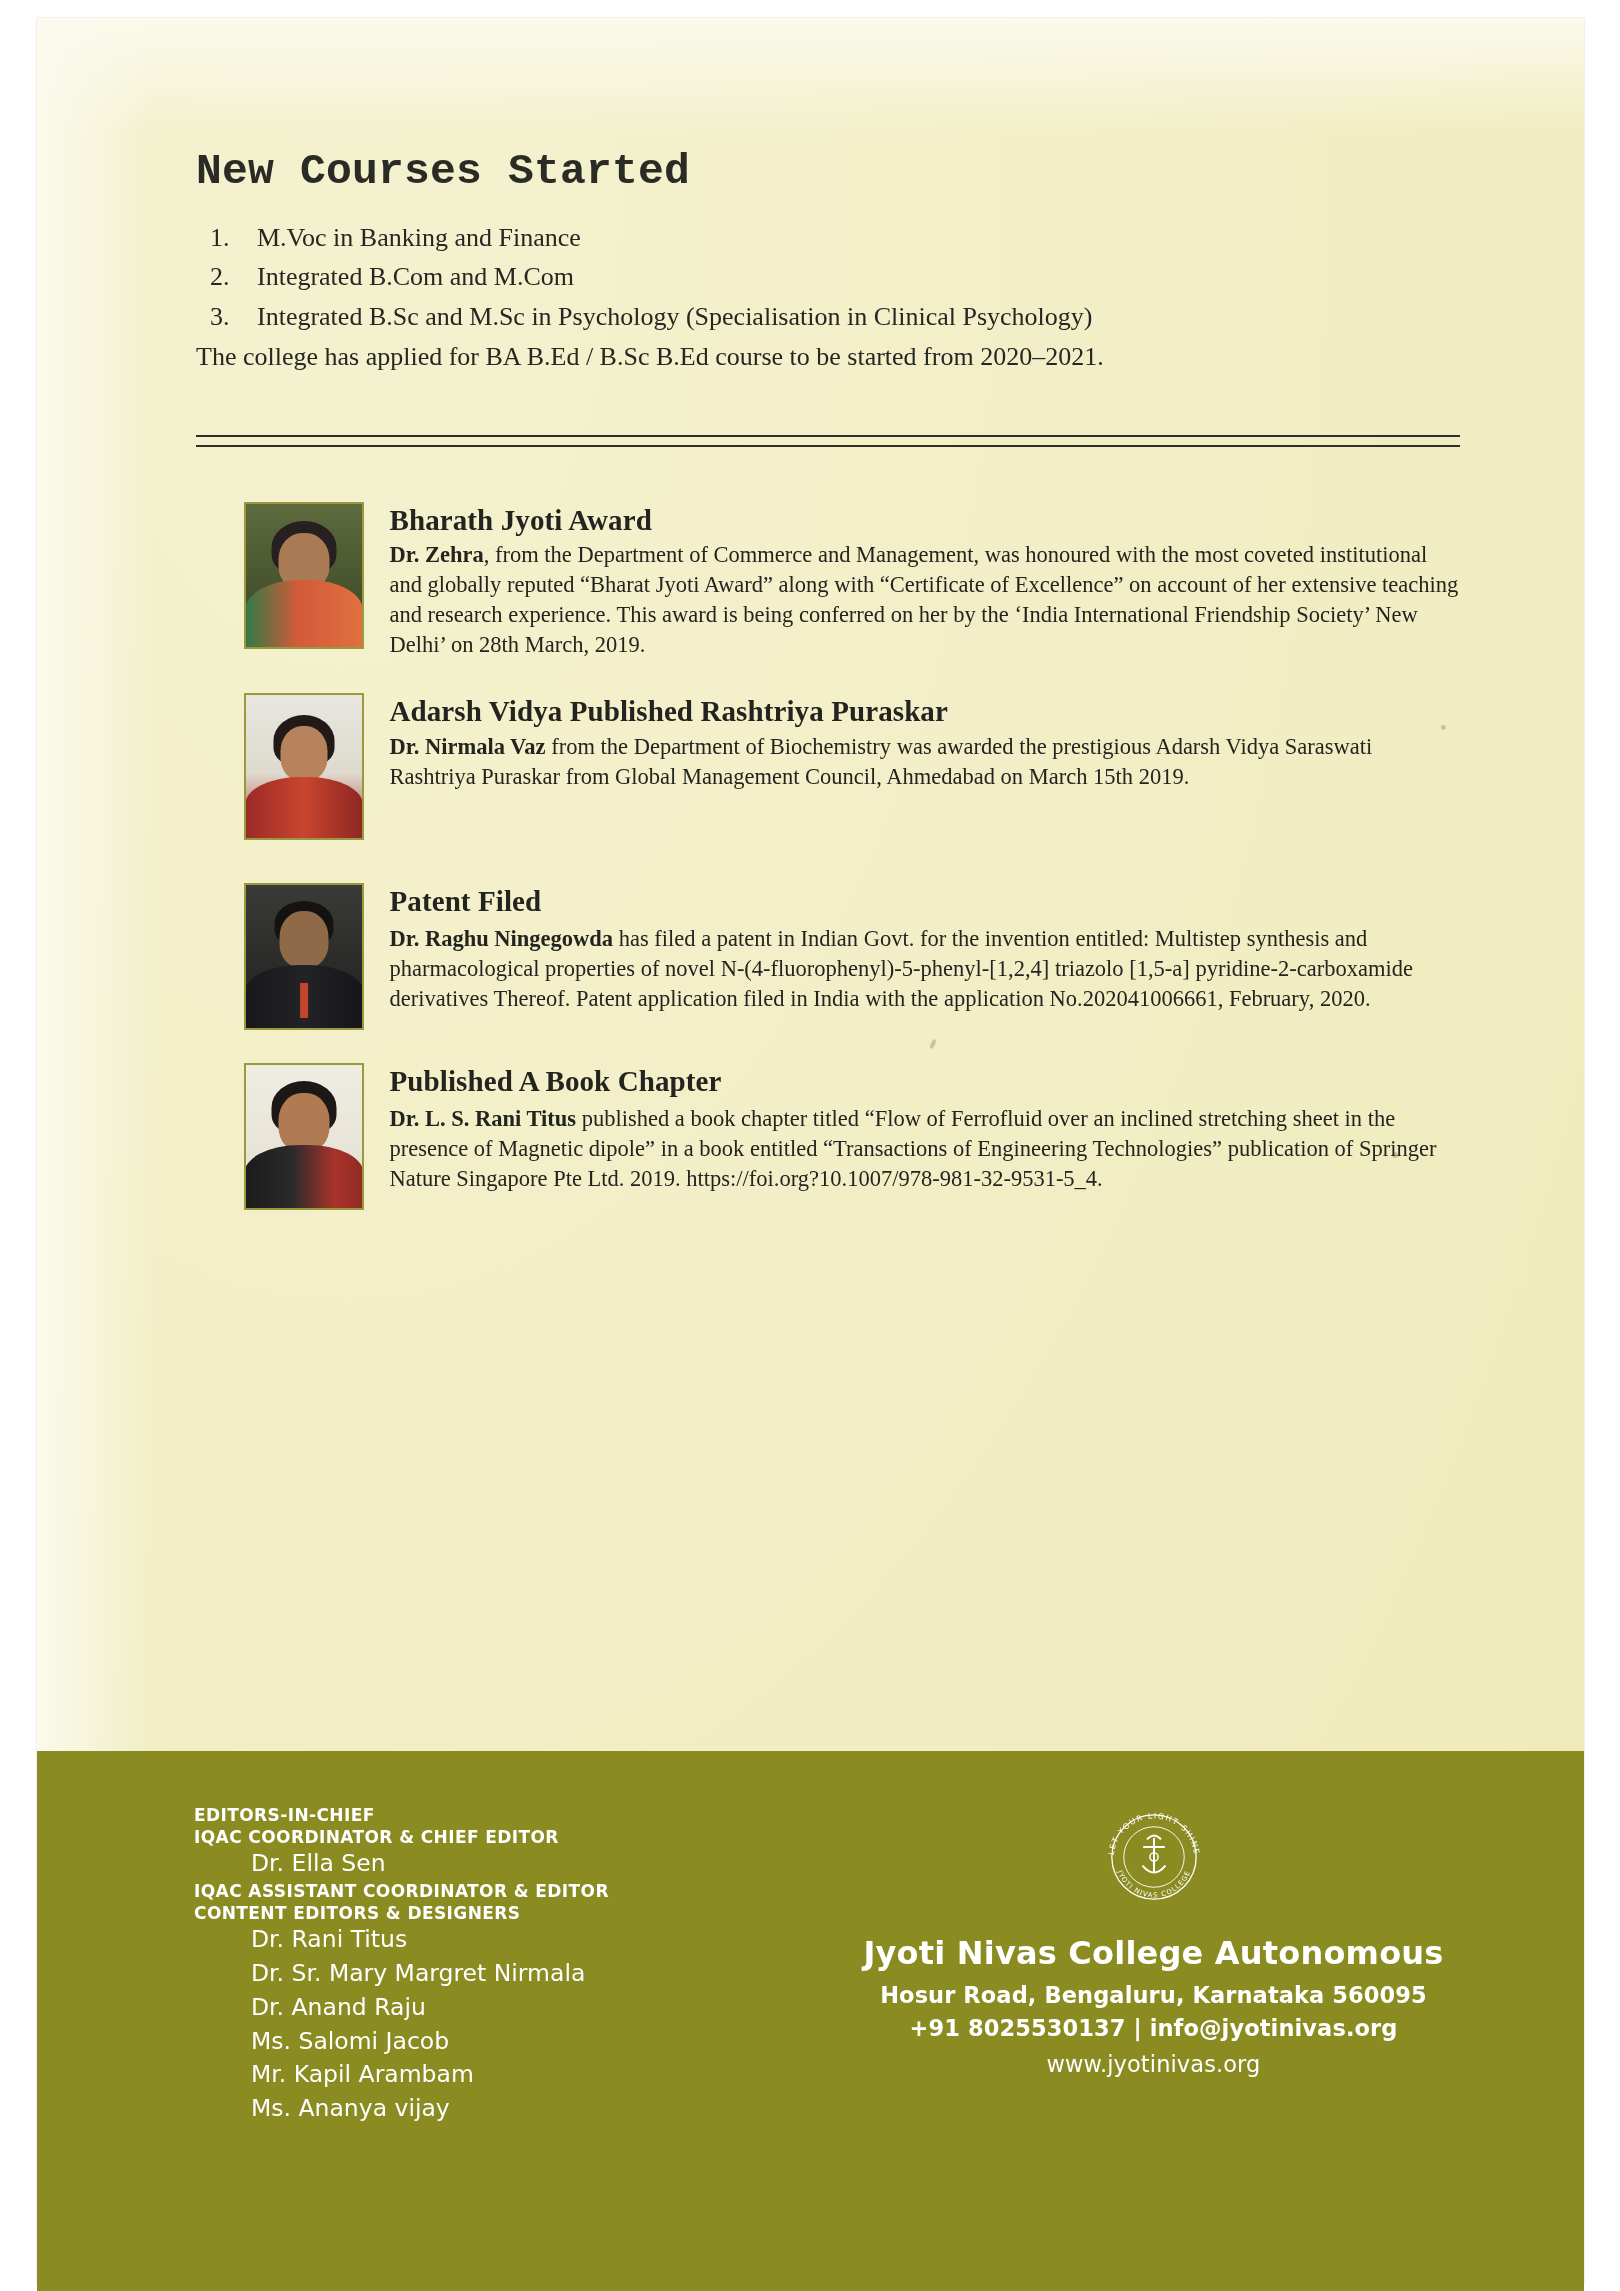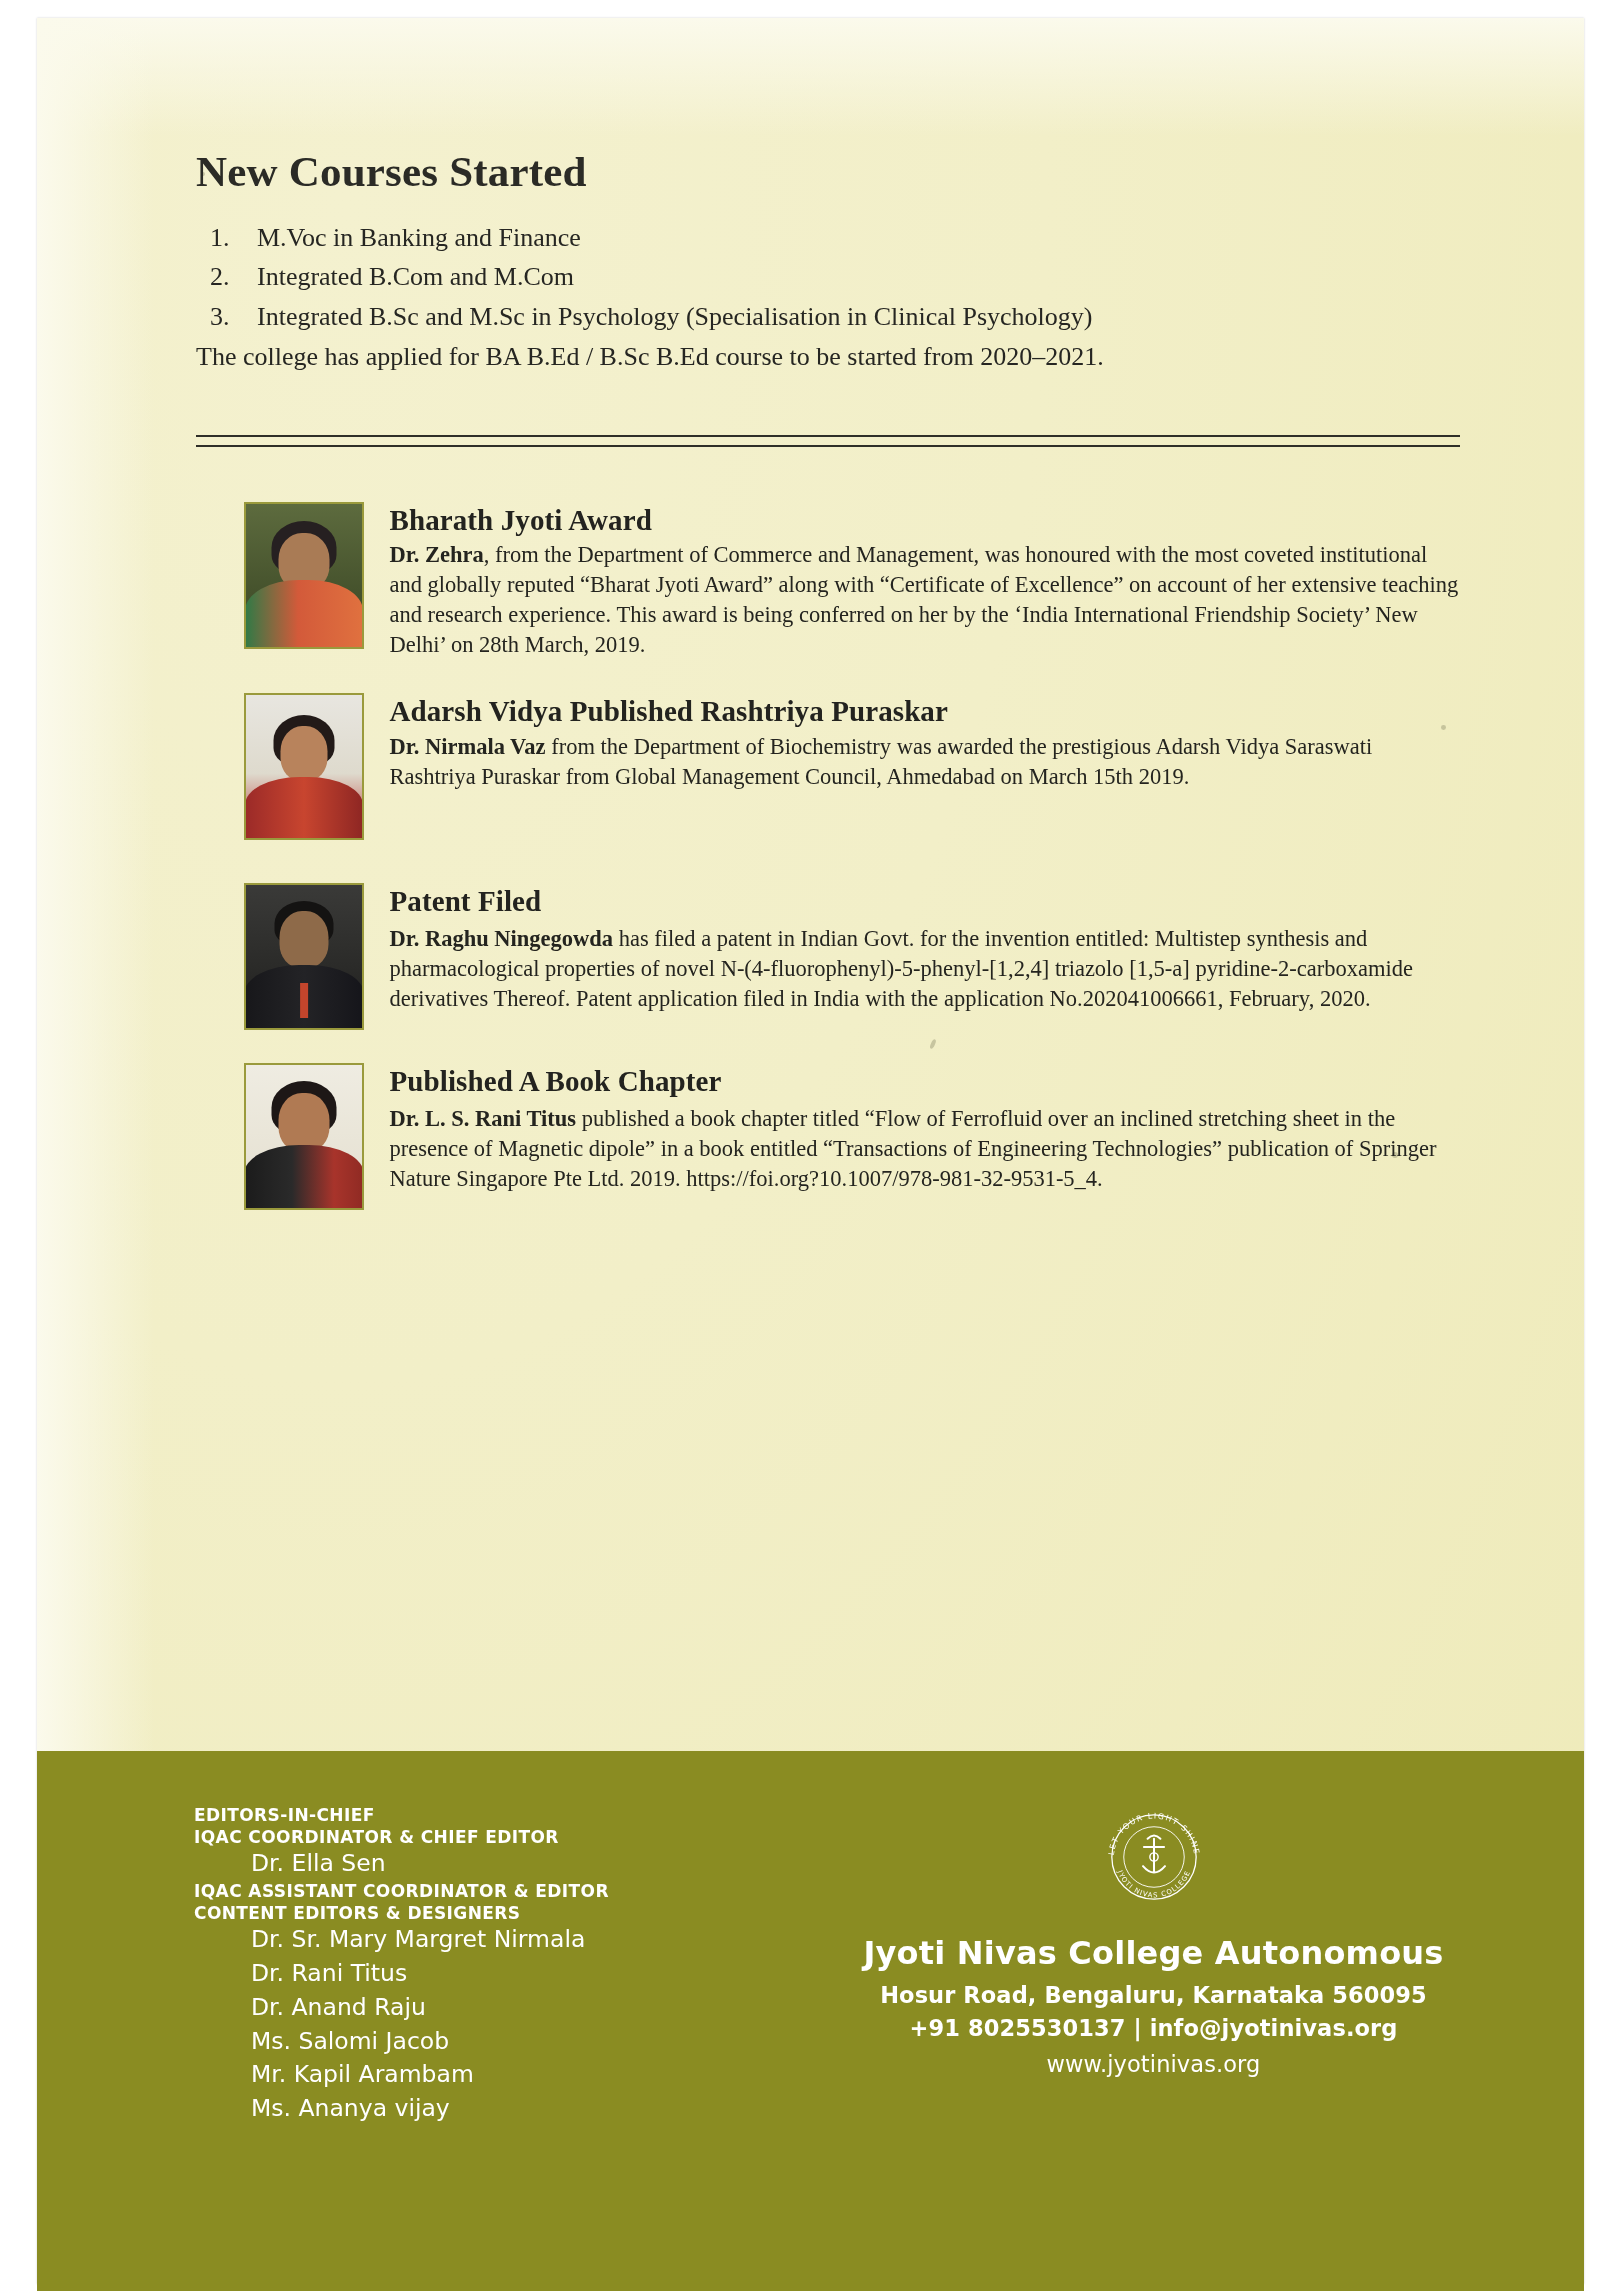--- a/index.html
+++ b/index.html
@@ -58,21 +58,21 @@
     top: 147px;
     width: 1264px;
   }
 
   h1.section-title {
     font-size: 43px;
     font-weight: bold;
     letter-spacing: 0.2px;
     color: #2b2b26;
     margin: 0 0 23.5px 0;
-    font-family: Liberation Serif, serif;
+    font-family: Liberation Mono, monospace;
   }
 
   ol.courses {
     margin: 0;
     padding: 0 0 0 61px;
     list-style: none;
     counter-reset: c;
   }
   ol.courses li {
     counter-increment: c;
@@ -361,22 +361,22 @@
         <div class="credit-name">Dr. Ella Sen</div>
       </div>
 
       <div>
         <div class="credit-role">IQAC ASSISTANT COORDINATOR &amp; EDITOR</div>
       </div>
 
       <div>
         <div class="credit-role">CONTENT EDITORS &amp; DESIGNERS</div>
         <div class="credit-list">
+          <div class="credit-name">Dr. Rani Titus</div>
           <div class="credit-name">Dr. Sr. Mary Margret  Nirmala</div>
-          <div class="credit-name">Dr. Rani Titus</div>
           <div class="credit-name">Dr. Anand Raju</div>
           <div class="credit-name">Ms. Salomi Jacob</div>
           <div class="credit-name">Mr. Kapil Arambam</div>
           <div class="credit-name">Ms. Ananya vijay</div>
         </div>
       </div>
 
     </div>
 
     <div class="college-block">

